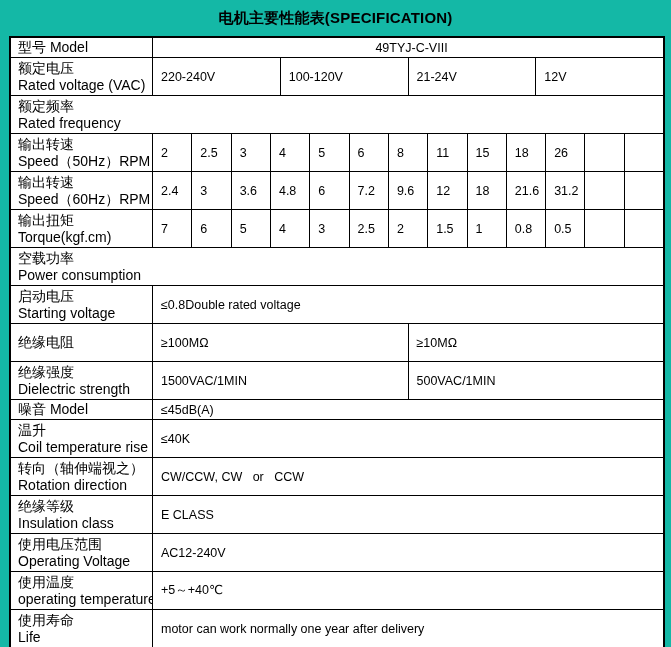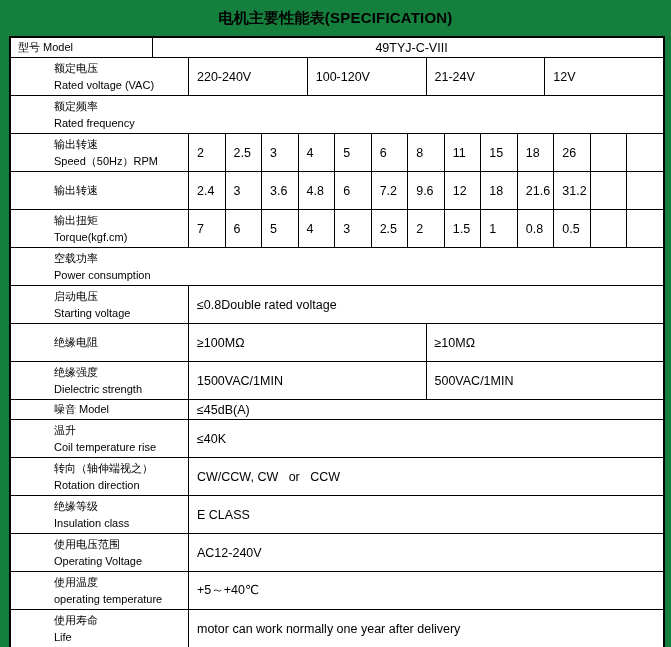--- a/index.html
+++ b/index.html
@@ -7,21 +7,21 @@
     padding: 0;
     background: #ffffff;
     width: 671px;
     font-family: "Liberation Sans", "DejaVu Sans", sans-serif;
     color: #000000;
   }
   .page {
     width: 671px;
     height: 647px;
     position: relative;
-    background: #15803d;
+    background: #14b8a6;
     overflow: hidden;
   }
   .title {
     text-align: center;
     font-weight: bold;
     font-size: 15px;
     padding-top: 9px;
     margin-bottom: 8px;
     letter-spacing: 0.2px;
   }
@@ -30,40 +30,40 @@
     width: 656px;
     border: 2px solid #000000;
     box-sizing: border-box;
     background: #ffffff;
   }
   .row {
     display: flex;
     height: 37px;
     box-sizing: content-box;
   }
-  .row + .row { border-top: 1px solid #000000; padding-left: 36px; }
+  .row + .row { border-top: 1px solid #000000; }
   .row-model, .row-noise { height: 19px; }
   .cell {
     box-sizing: border-box;
     display: flex;
     align-items: center;
     overflow: hidden;
   }
   .cell + .cell { border-left: 1px solid #000000; }
   .cell.label {
     width: 141px;
     flex: 0 0 141px;
     flex-direction: column;
     align-items: flex-start;
     justify-content: center;
     padding-left: 7px;
     padding-right: 2px;
   }
   .lab-line {
-    font-size: 11px;
+    font-size: 14px;
     line-height: 17px;
     white-space: nowrap;
   }
   .cell.value {
     flex: 1 1 0;
     font-size: 12.5px;
     padding-left: 8px;
     white-space: pre;
   }
   .row-model .cell.value {
@@ -114,20 +114,21 @@
         <div class="cell value">11</div>
         <div class="cell value">15</div>
         <div class="cell value">18</div>
         <div class="cell value">26</div>
         <div class="cell value"></div>
         <div class="cell value"></div>
       </div>
       <div class="row t-c13 row-speed-60hz">
         <div class="cell label">
           <div class="lab-line">输出转速</div>
+          <div class="lab-line">Speed（60Hz）RPM</div>
         </div>
         <div class="cell value">2.4</div>
         <div class="cell value">3</div>
         <div class="cell value">3.6</div>
         <div class="cell value">4.8</div>
         <div class="cell value">6</div>
         <div class="cell value">7.2</div>
         <div class="cell value">9.6</div>
         <div class="cell value">12</div>
         <div class="cell value">18</div>

